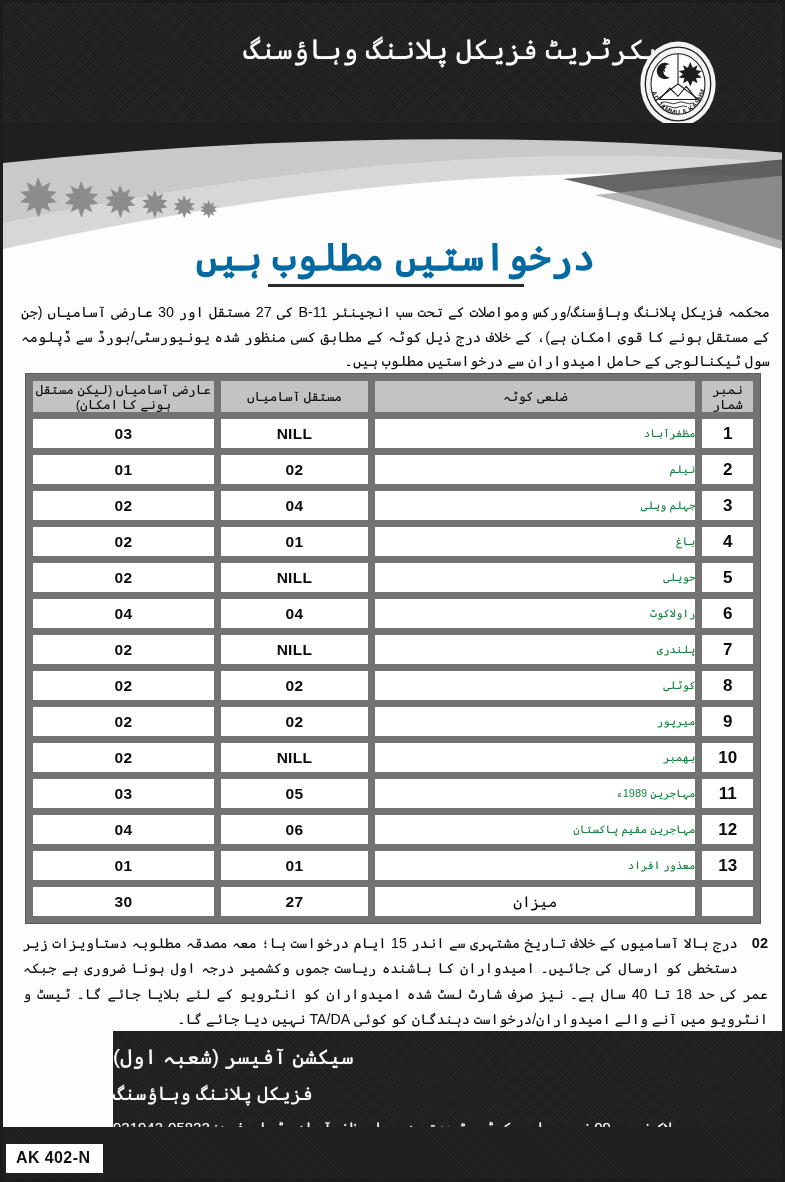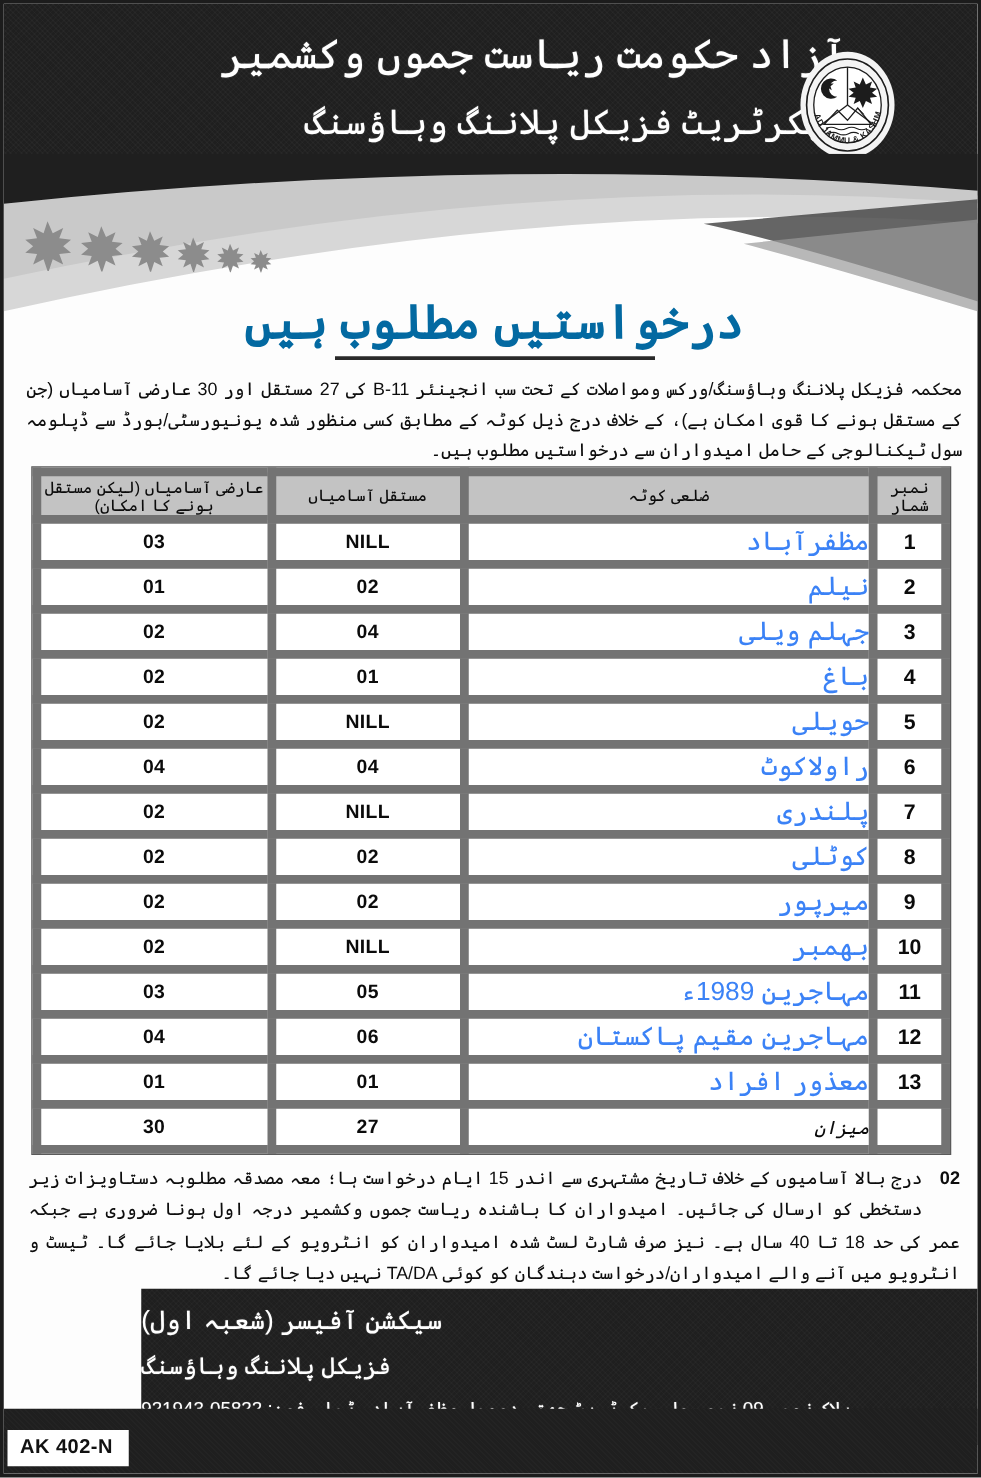--- a/index.html
+++ b/index.html
@@ -172,42 +172,41 @@
 
   .cell-sr {
     text-align: center;
     font-size: 17px;
     font-weight: bold;
     color: #0b0b0b;
   }
 
   .cell-dist {
     text-align: right;
-    font-size: 21px;
-    color: #3b82f6;
+    font-size: 11px;
+    color: #15803d;
     padding-right: 10px;
     margin-top: 28px;
   }
 
   .cell-num {
     text-align: center;
     font-size: 15.5px;
     font-weight: bold;
     color: #0b0b0b;
     letter-spacing: 0.3px;
   }
 
   tr.total-row td { height: 38px; }
 
   .cell-total-label {
-    text-align: right;
+    text-align: center;
     font-size: 15px;
     padding-left: 16px;
     color: #0b0b0b;
-    font-style: italic;
   }
 
   
   .conditions {
     position: absolute;
     left: 12px;
     top: 928px;
     width: 761px;
     direction: rtl;
     font-size: 14.2px;
@@ -286,21 +285,20 @@
   }
 </style>
 </head>
 <body>
 
 <div class="page">
 
   <div class="header">
 
     <div class="header-text">
-      <div class="hdr-line1">آزاد حکومت ریاست جموں وکشمیر</div>
       <div class="hdr-line2">سیکرٹریٹ فزیکل پلاننگ وہاؤسنگ</div>
     </div>
 
     <svg class="emblem" viewBox="0 0 100 110">
       <ellipse cx="50" cy="55" rx="46" ry="52" fill="#f4f4f4"></ellipse>
       <ellipse cx="50" cy="55" rx="40" ry="45" fill="none" stroke="#1c1c1c" stroke-width="1.6"></ellipse>
       <ellipse cx="50" cy="55" rx="33" ry="37" fill="#ffffff" stroke="#1c1c1c" stroke-width="1.3"></ellipse>
 
       <line x1="50" y1="18" x2="50" y2="55" stroke="#1c1c1c" stroke-width="1.3"></line>
       <line x1="50" y1="55" x2="22" y2="76" stroke="#1c1c1c" stroke-width="1.3"></line>

